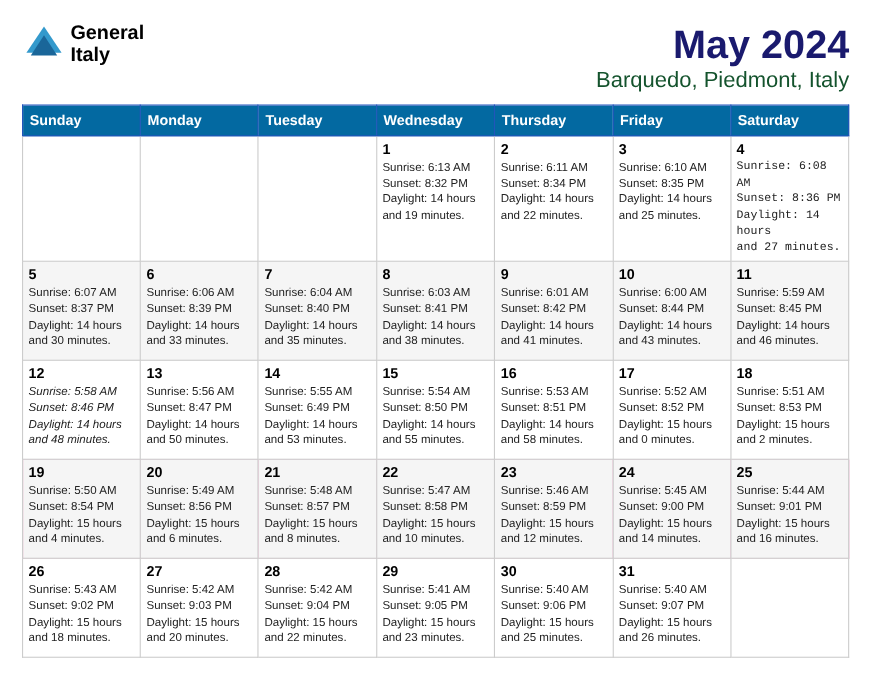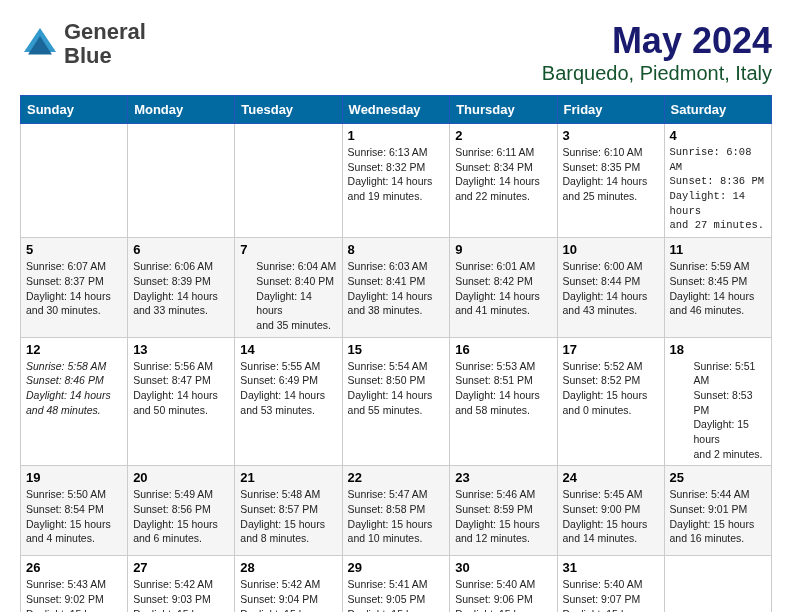--- a/index.html
+++ b/index.html
@@ -15,23 +15,23 @@
       justify-content: space-between;
       align-items: flex-start;
       margin-bottom: 10px;
     }
     .logo {
       display: flex;
       align-items: center;
       gap: 4px;
     }
     .logo-text {
-      font-size: 22px;
+      font-size: 18px;
       font-weight: bold;
-      color: #404040;
+      color: #000000;
       line-height: 1.1;
     }
     .logo-icon {
       width: 40px;
       height: 40px;
     }
     .title-area {
       text-align: right;
     }
     .month-title {
@@ -84,21 +84,21 @@
 <body>
 
 <div class="header">
   <div class="logo">
     <svg class="logo-icon" viewBox="0 0 50 50">
       <polygon points="25,5 45,35 5,35" fill="#3399cc"></polygon>
       <polygon points="25,15 40,38 10,38" fill="#1a6699"></polygon>
     </svg>
     <div class="logo-text">
       <div>General</div>
-      <div>Blue</div>
+      <div>Italy</div>
     </div>
   </div>
   <div class="title-area">
     <div class="month-title">May 2024</div>
     <div class="location">Barquedo, Piedmont, Italy</div>
   </div>
 </div>
 
 <table class="calendar">
   <thead>
@@ -156,21 +156,21 @@
         </td>
         <td>
           <div class="day-number">6</div>
           <div class="day-info" style="white-space: pre-line;">Sunrise: 6:06 AM
 Sunset: 8:39 PM
 Daylight: 14 hours
 and 33 minutes.</div>
         </td>
         <td>
           <div class="day-number">7</div>
-          <div class="day-info" style="white-space: pre-line; margin-left: 16px;">Sunrise: 6:04 AM
+          <div class="day-info" style="white-space: pre-line;">Sunrise: 6:04 AM
 Sunset: 8:40 PM
 Daylight: 14 hours
 and 35 minutes.</div>
         </td>
         <td>
           <div class="day-number">8</div>
           <div class="day-info" style="white-space: pre-line;">Sunrise: 6:03 AM
 Sunset: 8:41 PM
 Daylight: 14 hours
 and 38 minutes.</div>
@@ -235,21 +235,21 @@
         </td>
         <td>
           <div class="day-number">17</div>
           <div class="day-info" style="white-space: pre-line;">Sunrise: 5:52 AM
 Sunset: 8:52 PM
 Daylight: 15 hours
 and 0 minutes.</div>
         </td>
         <td>
           <div class="day-number">18</div>
-          <div class="day-info" style="white-space: pre-line; margin-left: 24px;">Sunrise: 5:51 AM
+          <div class="day-info" style="white-space: pre-line;">Sunrise: 5:51 AM
 Sunset: 8:53 PM
 Daylight: 15 hours
 and 2 minutes.</div>
         </td>
       </tr>
       <tr style="background: #ec4899;">
         <td>
           <div class="day-number">19</div>
           <div class="day-info" style="white-space: pre-line;">Sunrise: 5:50 AM
 Sunset: 8:54 PM

